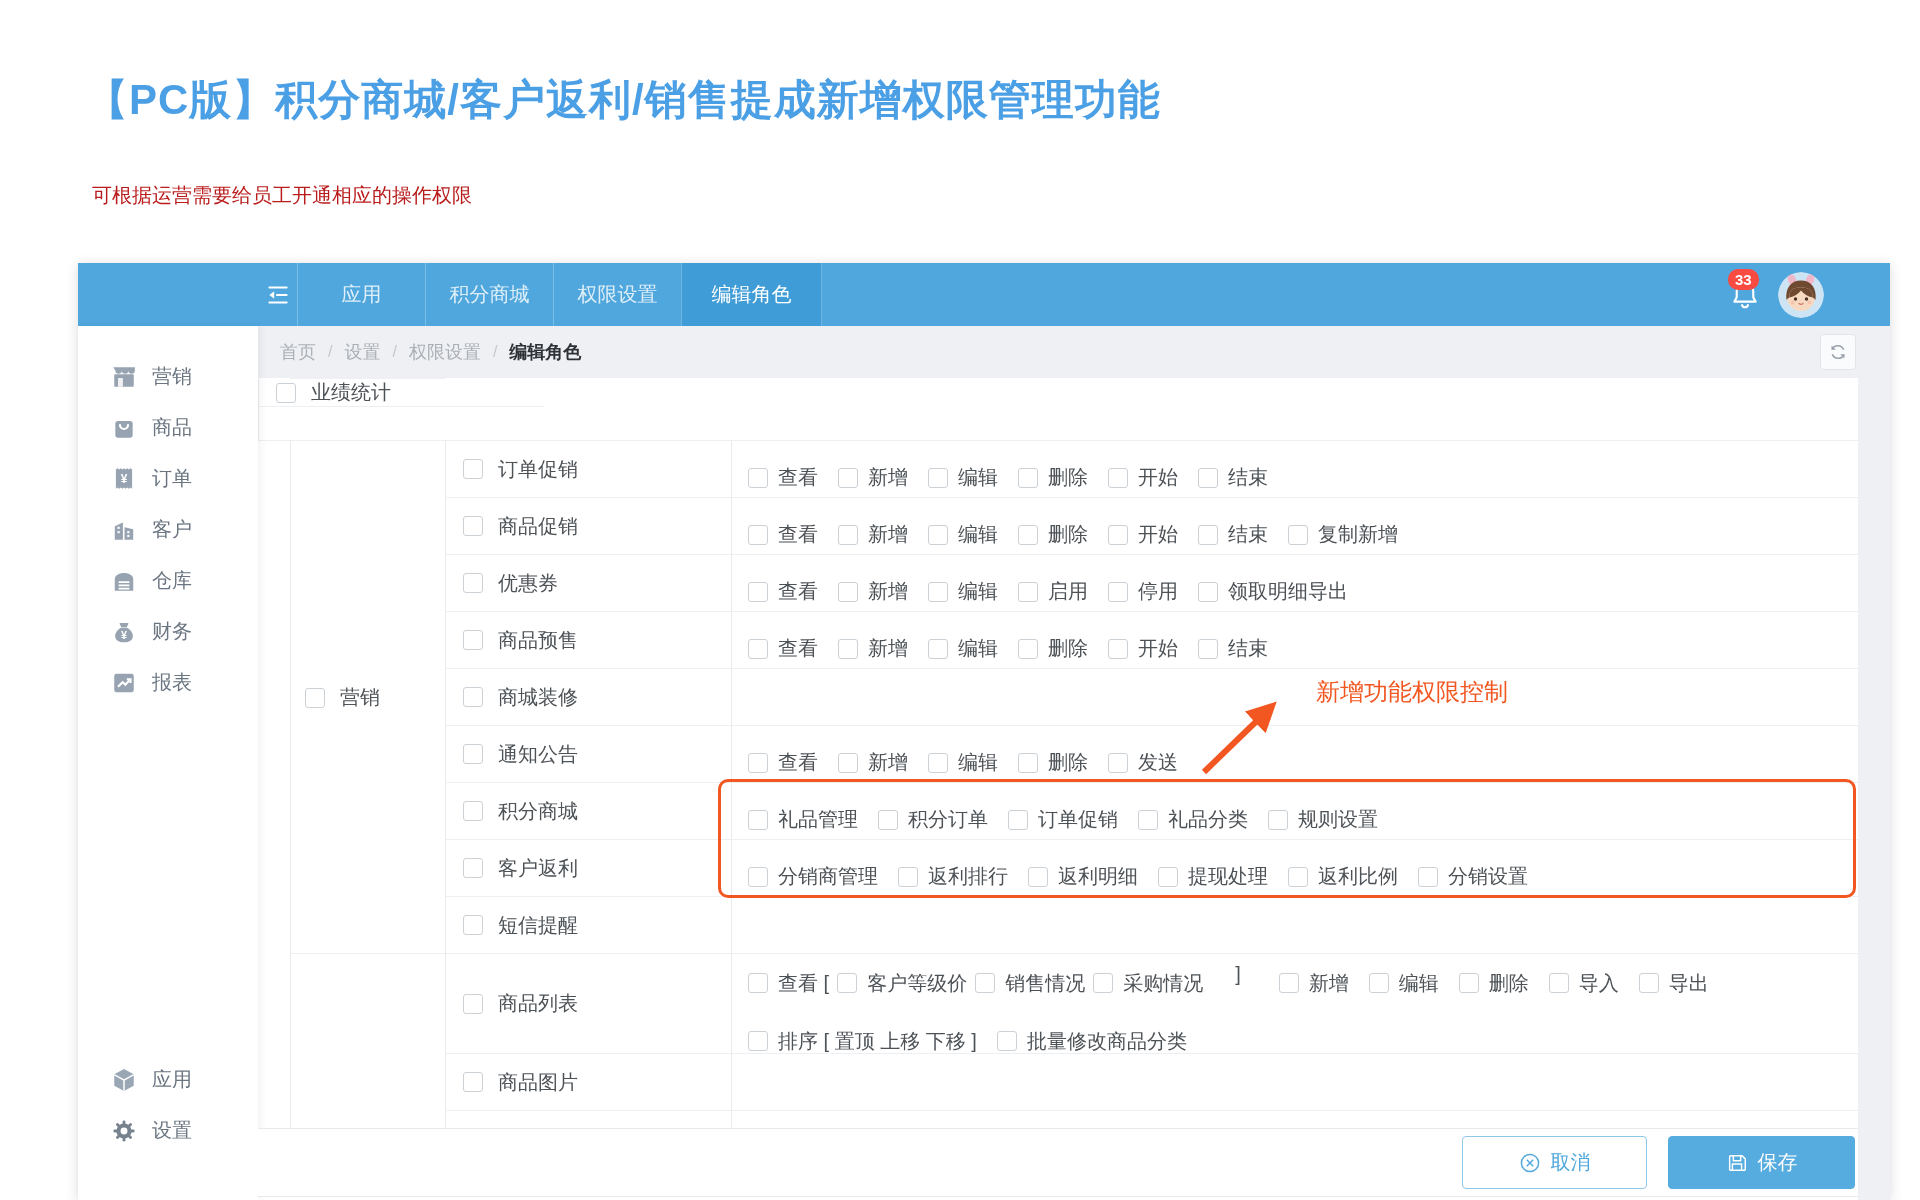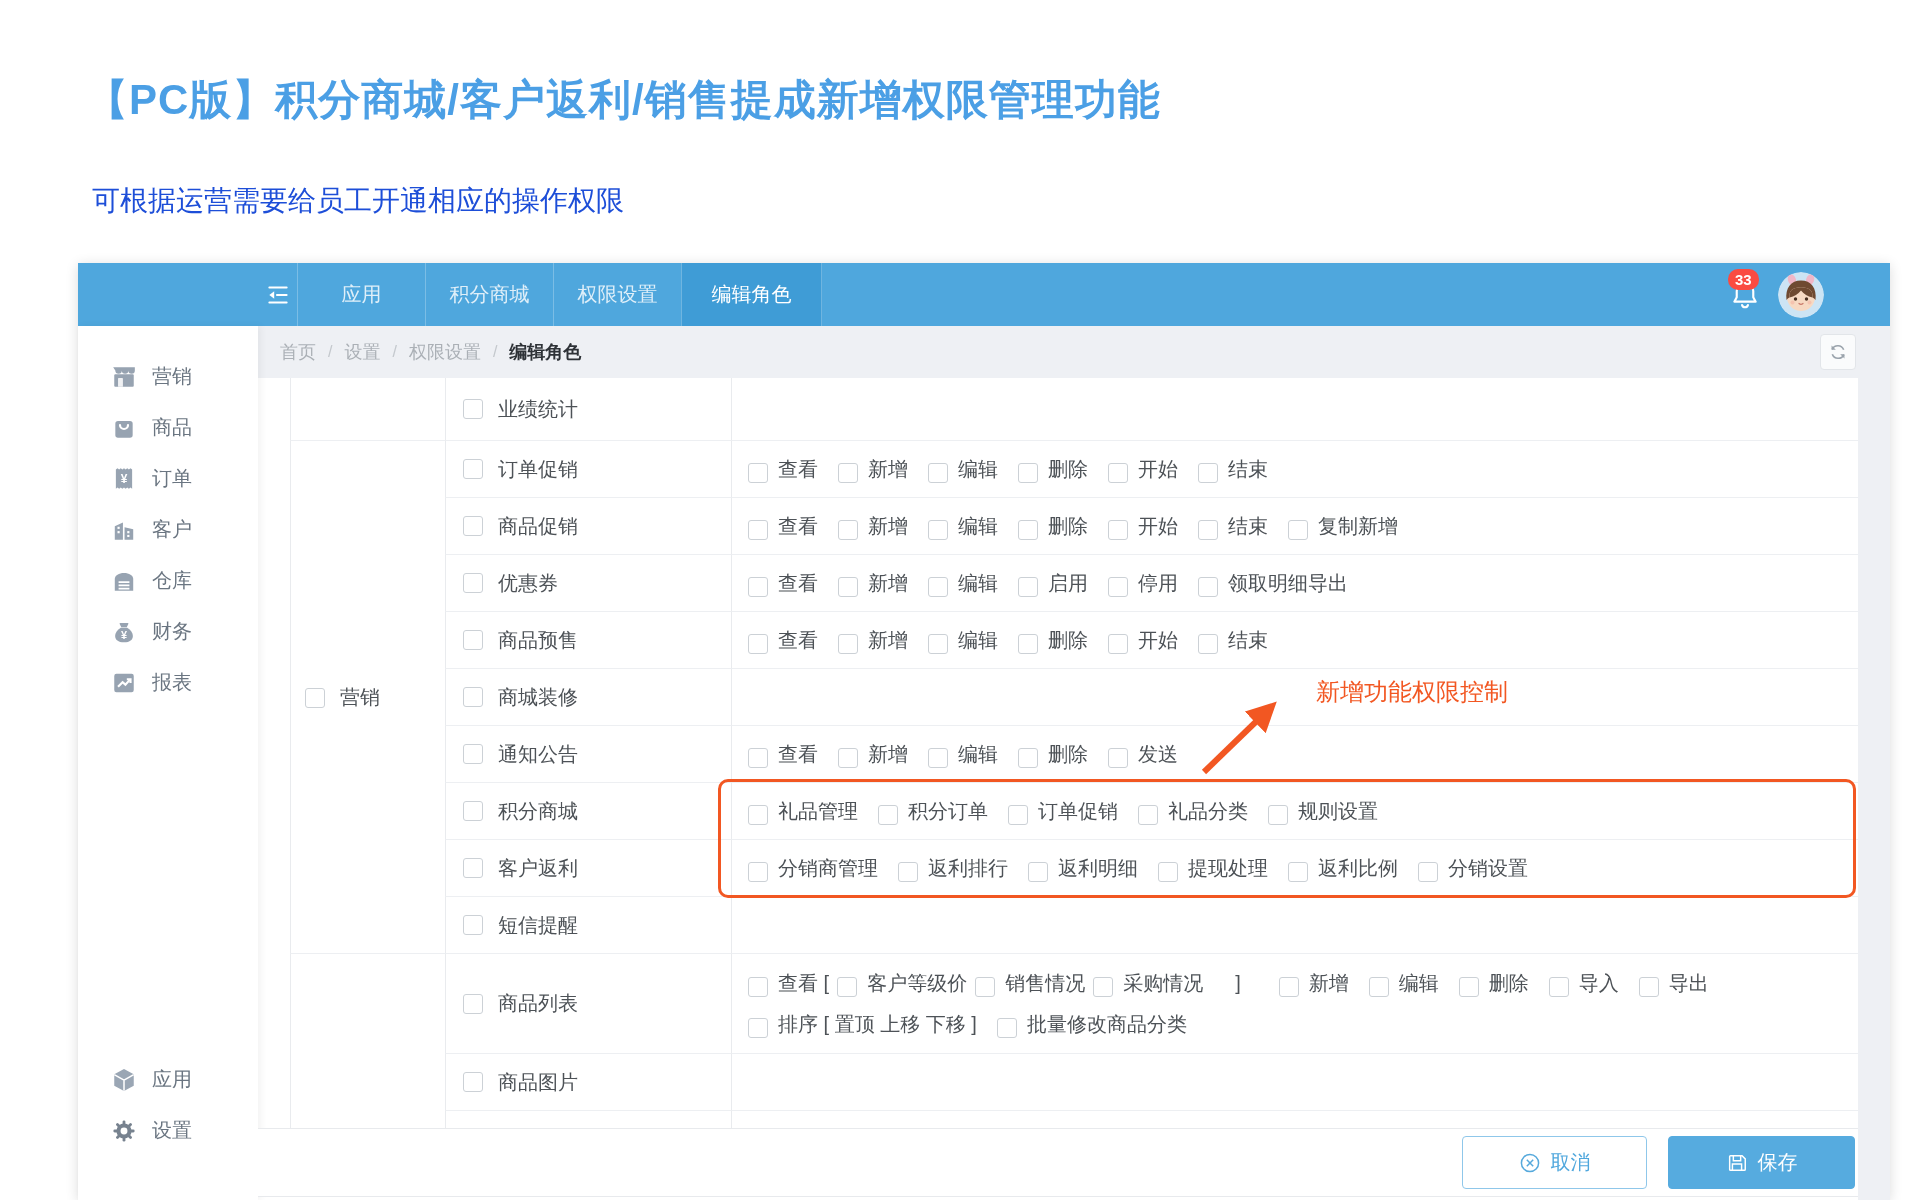--- a/index.html
+++ b/index.html
@@ -1,21 +1,21 @@
 <!DOCTYPE html>
 <html><head>
 <meta charset="utf-8">
 <style>
   html,body{margin:0;padding:0;background:#fff;}
   .stage{position:relative;width:1920px;height:1200px;background:#fff;overflow:hidden;
          font-family:"Liberation Sans", sans-serif;}
   
   .doc-title{position:absolute;left:86px;top:72px;margin:0;font-size:42px;font-weight:bold;
              color:#4B9FE5;letter-spacing:1px;}
-  .doc-subtitle{position:absolute;left:92px;top:182px;margin:0;font-size:28px;color:#1d4ed8;}
+  .doc-subtitle{position:absolute;left:92px;top:182px;margin:0;font-size:20px;color:#b91c1c;}
   
   .panel{position:absolute;left:78px;top:263px;width:1812px;height:937px;background:#eef0f4;
          box-shadow:0 2px 12px rgba(0,0,0,.14);}
   
   .navbar{position:absolute;left:0;top:0;right:0;height:63px;background:#4FA7DD;display:flex;align-items:stretch;}
   .nav-spacer{width:180px;}
   .nav-collapse{width:39px;border:none;background:none;display:flex;align-items:center;justify-content:center;cursor:pointer;padding:0;}
   .nav-tabs{display:flex;align-items:stretch;}
   .nav-tab{width:127px;display:flex;align-items:center;justify-content:center;font-size:20px;
            color:rgba(255,255,255,.82);border-left:1px solid rgba(255,255,255,.25);cursor:pointer;white-space:nowrap;}
@@ -37,31 +37,31 @@
   .content{position:absolute;left:180px;top:63px;right:0;bottom:0;background:#eef0f4;}
   .crumbbar{height:52px;display:flex;align-items:center;padding:0 34px 0 22px;font-size:18px;color:#abb0b6;gap:20px;}
   .crumb{cursor:pointer;}
   .crumb.current{color:#2e3237;font-weight:bold;cursor:default;}
   .csep{margin:0 12px;color:#c4c8cd;font-size:16px;}
   .refresh{margin-left:auto;width:36px;height:36px;border:1px solid #e2e5e9;background:#fafbfc;border-radius:4px;
            display:flex;align-items:center;justify-content:center;cursor:pointer;}
   
   .card{position:absolute;left:0;top:52px;width:1600px;height:822px;background:#fff;overflow:hidden;}
   .trow{display:flex;height:57px;}
-  .trow.first{height:63px;}
+  .trow.first{height:63px;flex-direction:column;}
   .trow.tall{height:100px;}
   .cell-group{width:155px;margin-left:32px;border-left:1px solid #e9ebee;display:flex;align-items:center;
               padding-left:14px;gap:15px;box-sizing:border-box;}
   .cell-group.group-end{border-bottom:1px solid #edeff2;}
   .cell-feature{width:286px;border-left:1px solid #e9ebee;border-bottom:1px solid #edeff2;display:flex;
                 align-items:center;padding-left:17px;gap:15px;box-sizing:border-box;}
   .cell-perms{flex:1;border-left:1px solid #e9ebee;border-bottom:1px solid #edeff2;display:flex;
               flex-direction:column;justify-content:center;padding-left:16px;gap:14px;box-sizing:border-box;}
   .pline{display:flex;align-items:center;}
-  .perm{display:flex;align-items:flex-end;margin-right:20px;}
+  .perm{display:flex;align-items:center;margin-right:20px;margin-top:17px;}
   .perm.tight{margin-right:8px;}
   .perm .cb{margin-right:10px;}
   .cb{width:20px;height:20px;border:1px solid #ccd1d6;border-radius:3px;background:#fff;flex:none;cursor:pointer;box-sizing:border-box;}
   .flabel,.plabel{font-size:20px;color:#4d5257;white-space:nowrap;}
   .ptext{font-size:20px;color:#4d5257;margin:0 38px 0 24px;}
   
   .overlay{position:absolute;inset:0;pointer-events:none;z-index:4;font-family:Liberation Mono, monospace;}
   .hl-rect{position:absolute;left:460px;top:401px;width:1138px;height:119px;border:3px solid #F25722;border-radius:10px;box-sizing:border-box;}
   .hl-arrow{position:absolute;left:920px;top:312px;width:110px;height:100px;}
   .hl-text{position:absolute;left:1058px;top:298px;font-size:24px;color:#F25722;font-weight:500;white-space:nowrap;}

